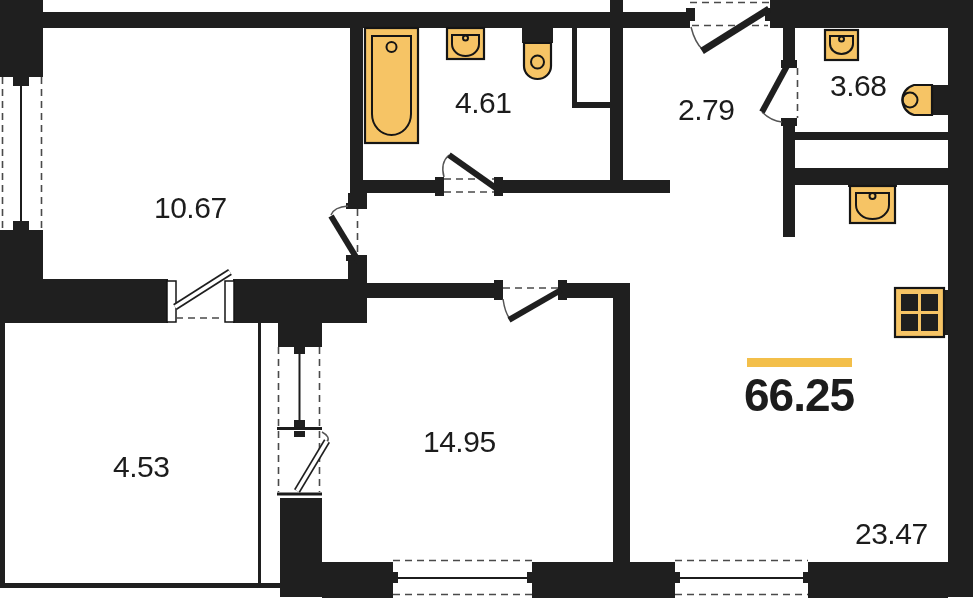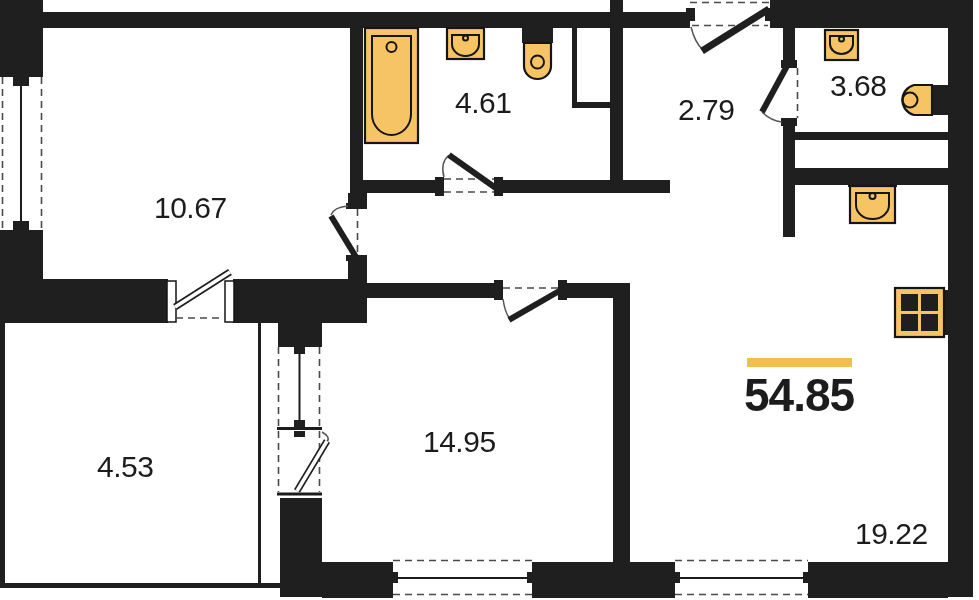--- a/index.html
+++ b/index.html
@@ -197,19 +197,19 @@
     <rect class="w" x="921" y="294" width="17" height="17"></rect>
     <rect class="w" x="901" y="314" width="17" height="17"></rect>
     <rect class="w" x="921" y="314" width="17" height="17"></rect>
   </g>
 </svg>
 
   <div class="area-label" style="left:154px;top:145px;margin-top:48px;">10.67</div>
   <div class="area-label" style="left:455px;top:88px;">4.61</div>
   <div class="area-label" style="left:678px;top:95px;">2.79</div>
   <div class="area-label" style="left:830px;top:71px;">3.68</div>
-  <div class="area-label" style="left:97px;top:452px;text-align:right;">4.53</div>
+  <div class="area-label" style="left:113px;top:452px;text-align:right;">4.53</div>
   <div class="area-label" style="left:423px;top:427px;">14.95</div>
-  <div class="area-label" style="left:855px;top:519px;">19.22</div>
+  <div class="area-label" style="left:855px;top:519px;">23.47</div>
 
   <div class="total-bar"></div>
-  <div class="total-label" style="left:744px;top:372px;">54.85</div>
+  <div class="total-label" style="left:744px;top:372px;">66.25</div>
 </div>
 
 </body></html>

